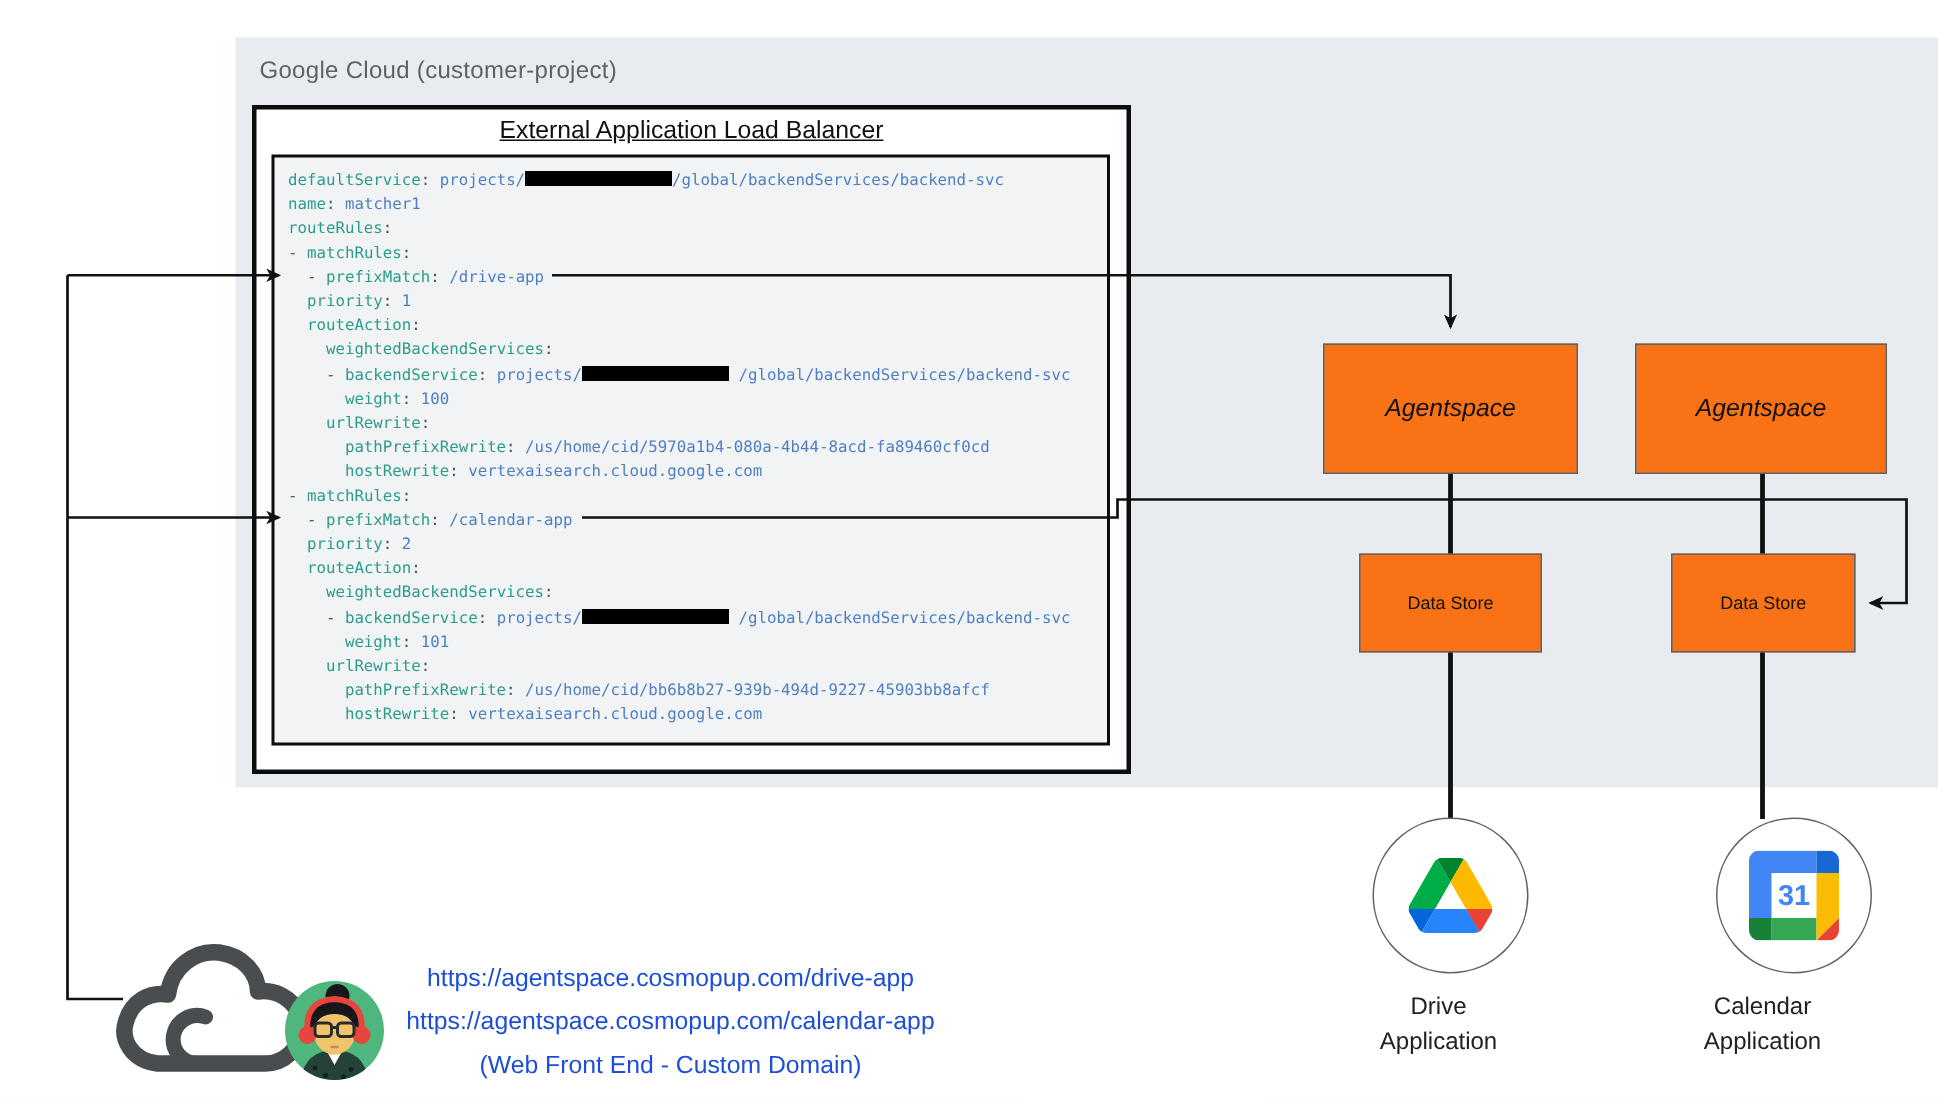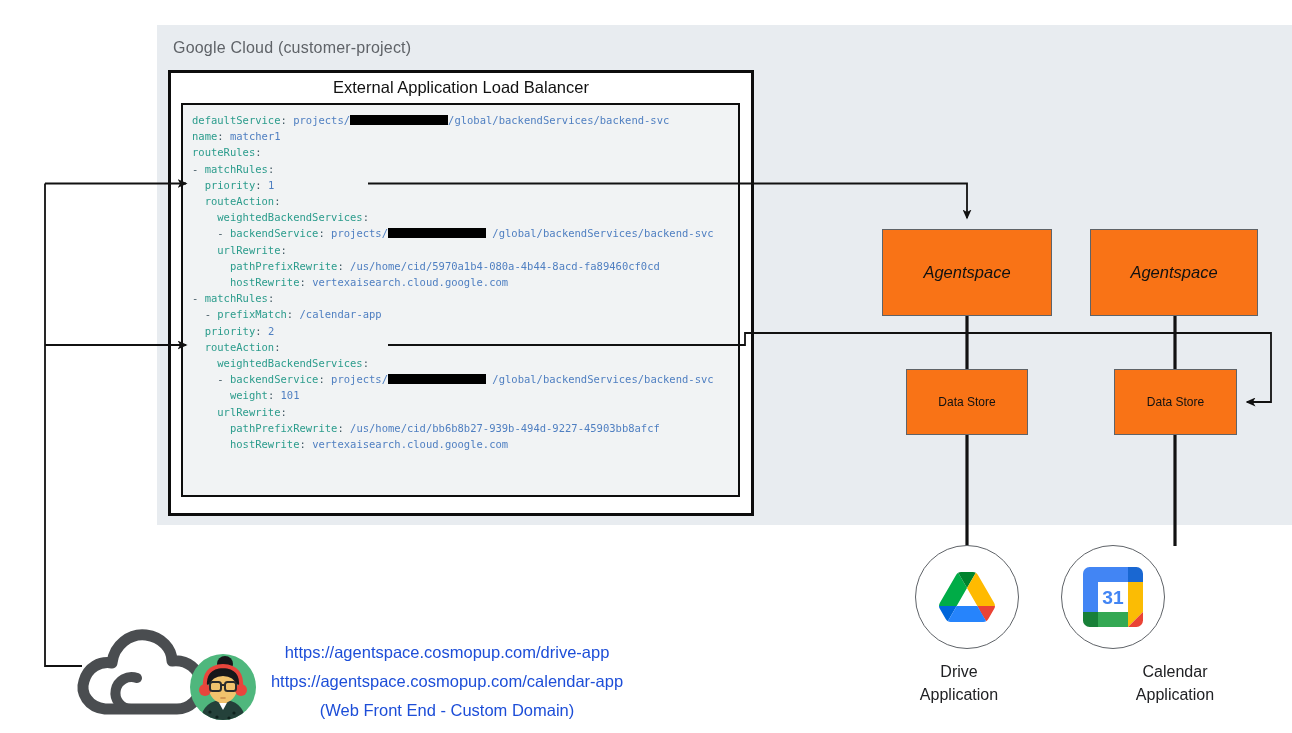--- a/index.html
+++ b/index.html
@@ -6,21 +6,21 @@
   #stage{position:relative;width:1292px;height:733px;background:#fff;overflow:hidden;
          font-family:"Liberation Sans",sans-serif;color:#202124;padding-left:36px;}
   .abs{position:absolute;}
 
   
   #gc-panel{left:157px;top:25px;width:1135px;height:500px;background:#e8ecf0;}
   #gc-label{left:173px;top:39px;font-size:16px;color:#5f6368;letter-spacing:.2px;}
 
   
   #elb-box{left:168px;top:70px;width:586px;height:446px;background:#fff;border:3px solid #0d0d0d;box-sizing:border-box;}
-  #elb-title{left:168px;top:78px;width:586px;text-align:center;font-size:16.5px;color:#111;}
+  #elb-title{left:168px;top:78px;width:586px;text-align:center;font-size:16.5px;color:#111;text-decoration:underline;}
 
   
   #code-box{left:181px;top:103px;width:559px;height:394px;box-sizing:border-box;
             background:#f1f3f4;border:2px solid #0d0d0d;padding:7px 0 0 9px;overflow:hidden;}
   .cl{font-family:"DejaVu Sans Mono","Liberation Mono",monospace;font-size:10.5px;line-height:16.2px;
       white-space:pre;color:#37474f;}
   .c-k{color:#2b9c8c;}
   .c-v{color:#4f7fc1;text-align:right;}
   .c-p{color:#455a64;}
   .c-r{display:inline-block;width:98px;height:10px;background:#000;vertical-align:-1px;}
@@ -32,21 +32,21 @@
   #agentspace-2{left:1090px;top:229px;width:168px;height:87px;}
   .agentspace-label{font-style:italic;font-size:16.5px;color:#111;}
   #datastore-1{left:906px;top:369px;width:122px;height:66px;}
   #datastore-2{left:1114px;top:369px;width:123px;height:66px;}
   .datastore-label{font-size:12px;color:#111;}
 
   
   .app-circle{width:104px;height:104px;border-radius:50%;background:#fff;border:1.5px solid #5f6368;
               box-sizing:border-box;display:flex;align-items:center;justify-content:center;}
   #app-circle-1{left:915px;top:545px;}
-  #app-circle-2{left:1061px;top:545px;}
+  #app-circle-2{left:1144px;top:545px;}
   .app-label{width:160px;text-align:center;font-size:16px;line-height:23px;color:#202124;}
   #app-label-1{left:879px;top:660px;}
   #app-label-2{left:1095px;top:660px;}
 
   
   #frontend-text{left:196px;top:638px;width:502px;text-align:center;font-size:16.5px;line-height:29px;color:#1d4ed8;}
   #cloud-icon{left:73px;top:620px;}
   #user-avatar{left:190px;top:654px;}
 
   
@@ -61,24 +61,26 @@
   <div id="gc-panel" class="abs z1"></div>
   <div id="gc-label" class="abs z2">Google Cloud (customer-project)</div>
 
   <div id="elb-box" class="abs z2"></div>
   <div id="elb-title" class="abs z2">External Application Load Balancer</div>
   <div id="code-box" class="abs z2">
       <div class="cl"><span class="c-k">defaultService</span><span class="c-p">: </span><span class="c-v">projects/</span><span class="c-r"></span><span class="c-v">/global/backendServices/backend-svc</span></div>
       <div class="cl"><span class="c-k">name</span><span class="c-p">: </span><span class="c-v">matcher1</span></div>
       <div class="cl"><span class="c-k">routeRules</span><span class="c-p">:</span></div>
       <div class="cl"><span class="c-p">- </span><span class="c-k">matchRules</span><span class="c-p">:</span></div>
+      <div class="cl"><span class="c-p">  - </span><span class="c-k">prefixMatch</span><span class="c-p">: </span><span class="c-v">/drive-app</span></div>
       <div class="cl"><span class="c-p">  </span><span class="c-k">priority</span><span class="c-p">: </span><span class="c-v">1</span></div>
       <div class="cl"><span class="c-p">  </span><span class="c-k">routeAction</span><span class="c-p">:</span></div>
       <div class="cl"><span class="c-p">    </span><span class="c-k">weightedBackendServices</span><span class="c-p">:</span></div>
       <div class="cl"><span class="c-p">    - </span><span class="c-k">backendService</span><span class="c-p">: </span><span class="c-v">projects/</span><span class="c-r"></span><span class="c-p"> </span><span class="c-v">/global/backendServices/backend-svc</span></div>
+      <div class="cl"><span class="c-p">      </span><span class="c-k">weight</span><span class="c-p">: </span><span class="c-v">100</span></div>
       <div class="cl"><span class="c-p">    </span><span class="c-k">urlRewrite</span><span class="c-p">:</span></div>
       <div class="cl"><span class="c-p">      </span><span class="c-k">pathPrefixRewrite</span><span class="c-p">: </span><span class="c-v">/us/home/cid/5970a1b4-080a-4b44-8acd-fa89460cf0cd</span></div>
       <div class="cl"><span class="c-p">      </span><span class="c-k">hostRewrite</span><span class="c-p">: </span><span class="c-v">vertexaisearch.cloud.google.com</span></div>
       <div class="cl"><span class="c-p">- </span><span class="c-k">matchRules</span><span class="c-p">:</span></div>
       <div class="cl"><span class="c-p">  - </span><span class="c-k">prefixMatch</span><span class="c-p">: </span><span class="c-v">/calendar-app</span></div>
       <div class="cl"><span class="c-p">  </span><span class="c-k">priority</span><span class="c-p">: </span><span class="c-v">2</span></div>
       <div class="cl"><span class="c-p">  </span><span class="c-k">routeAction</span><span class="c-p">:</span></div>
       <div class="cl"><span class="c-p">    </span><span class="c-k">weightedBackendServices</span><span class="c-p">:</span></div>
       <div class="cl"><span class="c-p">    - </span><span class="c-k">backendService</span><span class="c-p">: </span><span class="c-v">projects/</span><span class="c-r"></span><span class="c-p"> </span><span class="c-v">/global/backendServices/backend-svc</span></div>
       <div class="cl"><span class="c-p">      </span><span class="c-k">weight</span><span class="c-p">: </span><span class="c-v">101</span></div>

